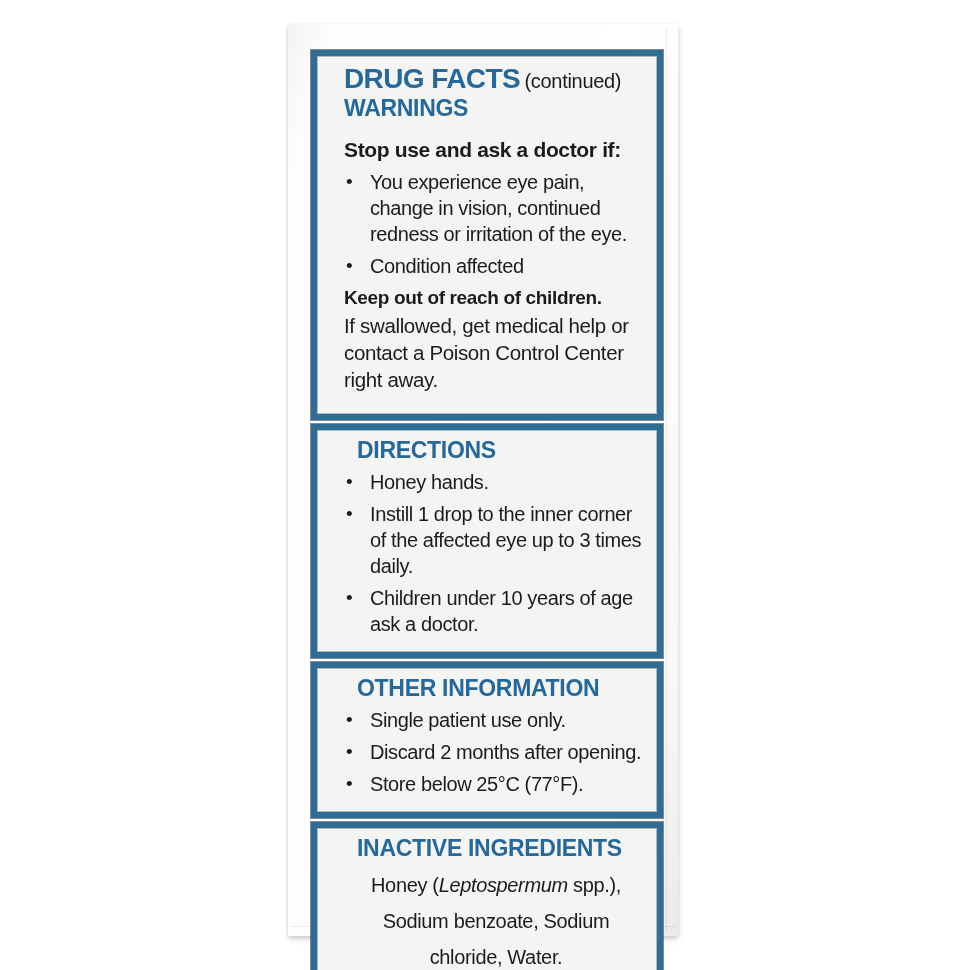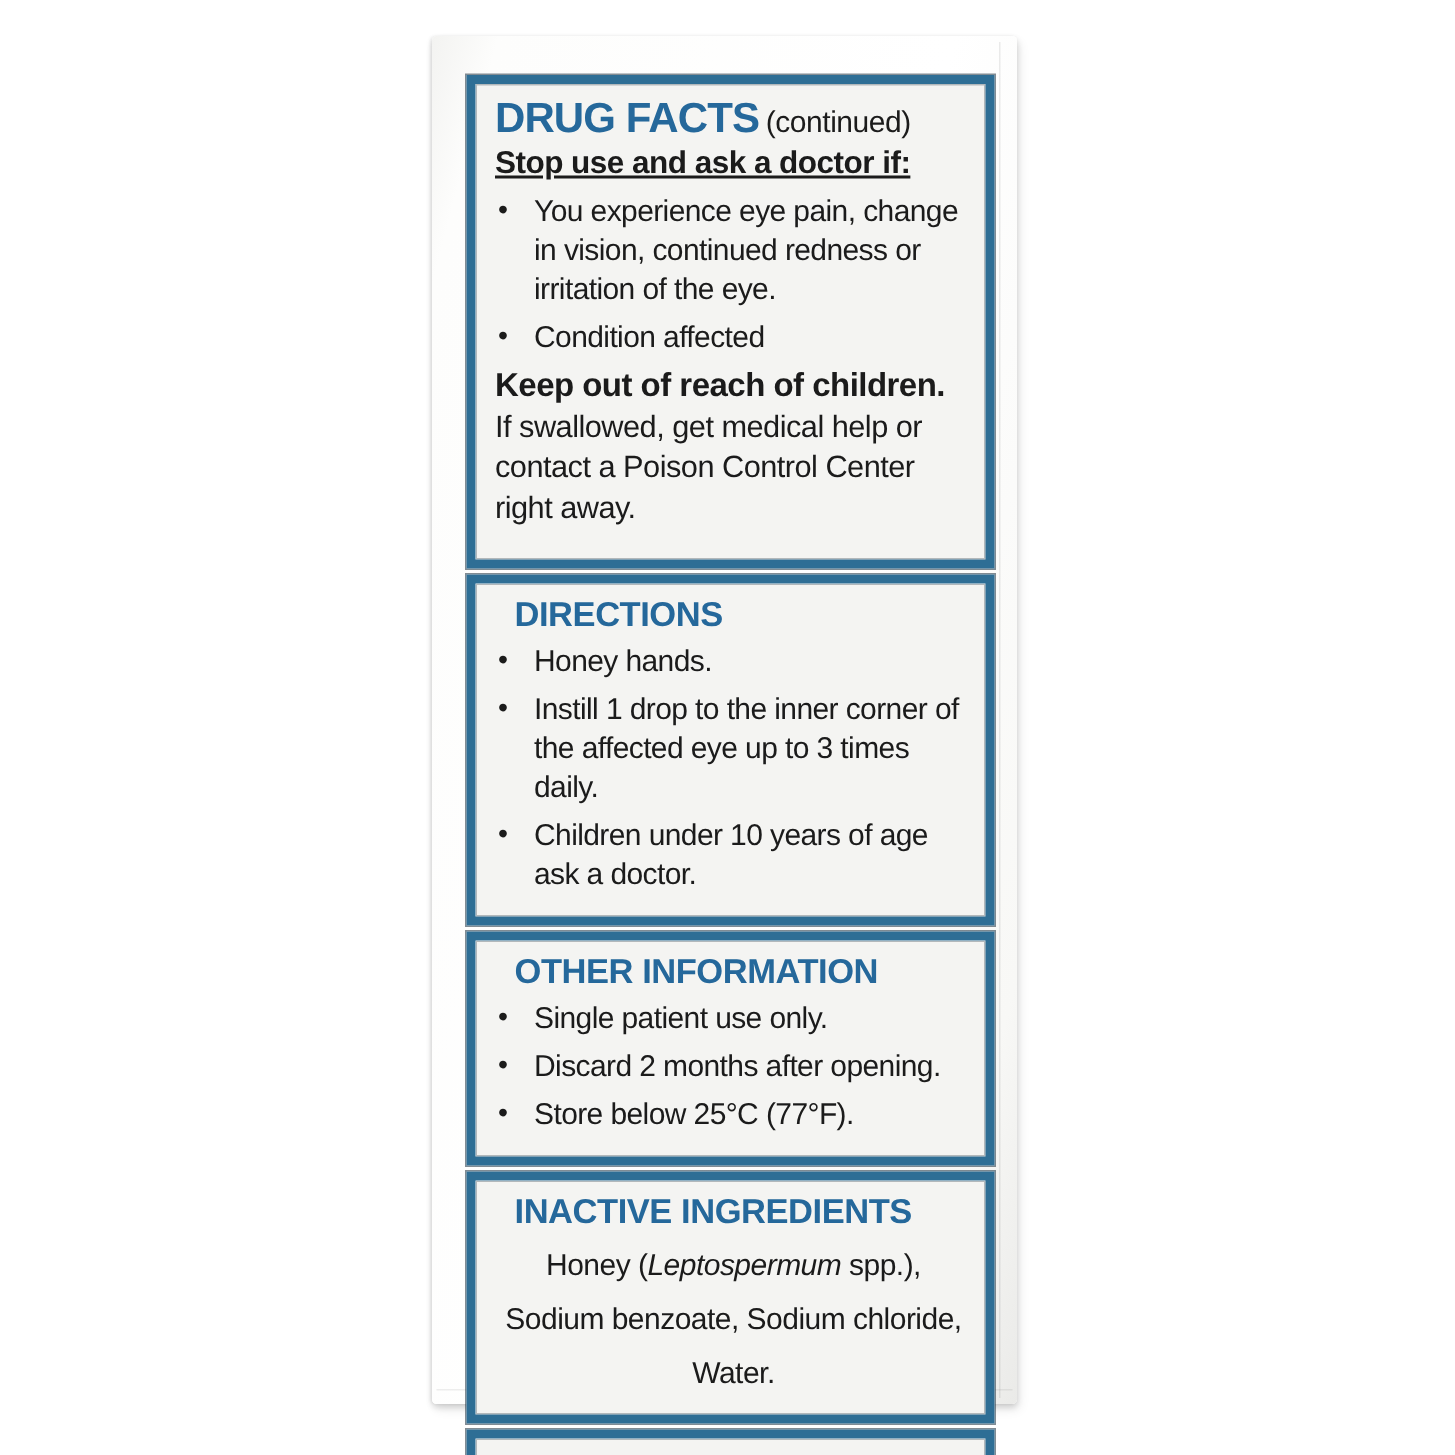--- a/index.html
+++ b/index.html
@@ -51,21 +51,21 @@
     width: 352px;
     display: flex;
     flex-direction: column;
     gap: 4px;
   }
   .box {
     box-sizing: border-box;
     background: #f4f4f2;
     border: 6px solid #2e6e95;
     box-shadow: 0 0 0 1px rgba(25,45,60,0.55), inset 0 0 0 1px rgba(25,45,60,0.30);
-    padding: 6px 9px 9px 13px;
+    padding: 6px 9px 9px 27px;
     color: #1b1b1b;
   }
   .box-warnings      { min-height: 310px; }
   .box-directions    { min-height: 196px; }
   .box-other         { min-height: 130px; }
   .box-inactive      { min-height: 88px;  }
   .box-questions     { min-height: 118px; }
 
   
   .title-line { margin: 1px 0 0 0; white-space: nowrap; }
@@ -86,38 +86,37 @@
     font-weight: bold;
     color: #25689b;
     letter-spacing: -0.3px;
     margin: 1px 0 5px 13px;
   }
   .sec-heading.tight { margin: 0 0 2px 0; }
   .bold-sub {
     font-size: 21px;
     font-weight: bold;
     letter-spacing: -0.35px;
-    margin: 2px 0 7px 0;
-    text-decoration: underline;
+    margin: 16px 0 7px 0;
   }
   .bullet-item { display: flex; margin: 0 0 6px 0; }
   .bullet-glyph {
     flex: none;
     width: 24px;
     padding-left: 2px;
     font-size: 19px;
     line-height: 26px;
   }
   .btext {
     font-size: 20px;
     line-height: 26px;
     letter-spacing: -0.4px;
   }
   .bold-note {
-    font-size: 22px;
+    font-size: 19px;
     font-weight: bold;
     line-height: 26px;
     letter-spacing: -0.35px;
     margin: 2px 0 0 0;
   }
   .plain-note {
     font-size: 20.5px;
     line-height: 27px;
     letter-spacing: -0.35px;
     margin: 1px 0 12px 0;
@@ -135,20 +134,21 @@
 <body>
 
 <div class="package">
   <div class="panel">
 
     <section class="box box-warnings">
       <div class="title-line">
         <span class="title-main">DRUG FACTS</span>
         <span class="title-cont">(continued)</span>
       </div>
+      <div class="sec-heading tight">WARNINGS</div>
       <p class="bold-sub">Stop use and ask a doctor if:</p>
 
       <div class="bullet-item">
         <span class="bullet-glyph">•</span>
         <span class="btext">You experience eye pain, change in vision, continued redness or irritation of the eye.</span>
       </div>
       <div class="bullet-item">
         <span class="bullet-glyph">•</span>
         <span class="btext">Condition affected</span>
       </div>

